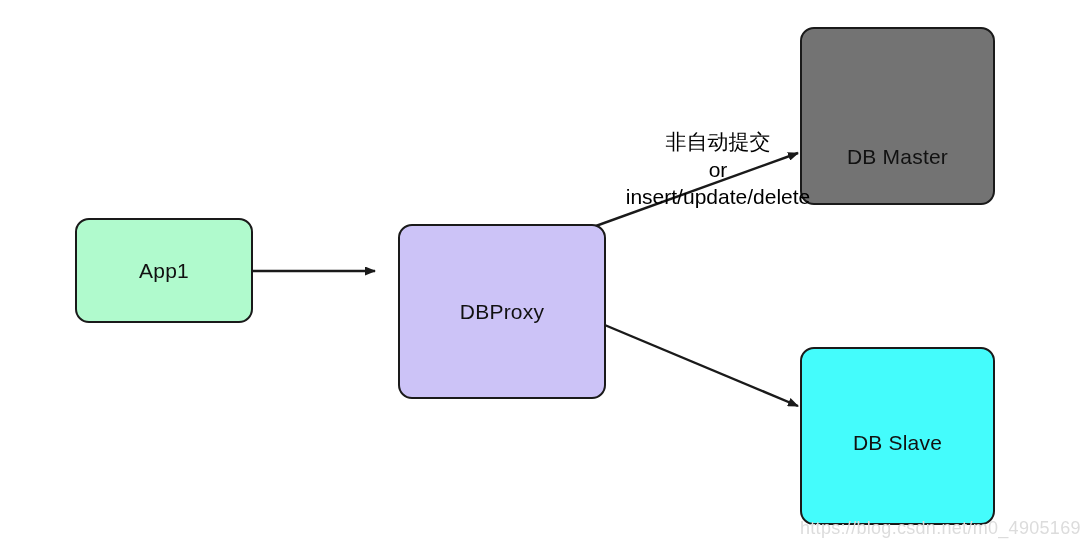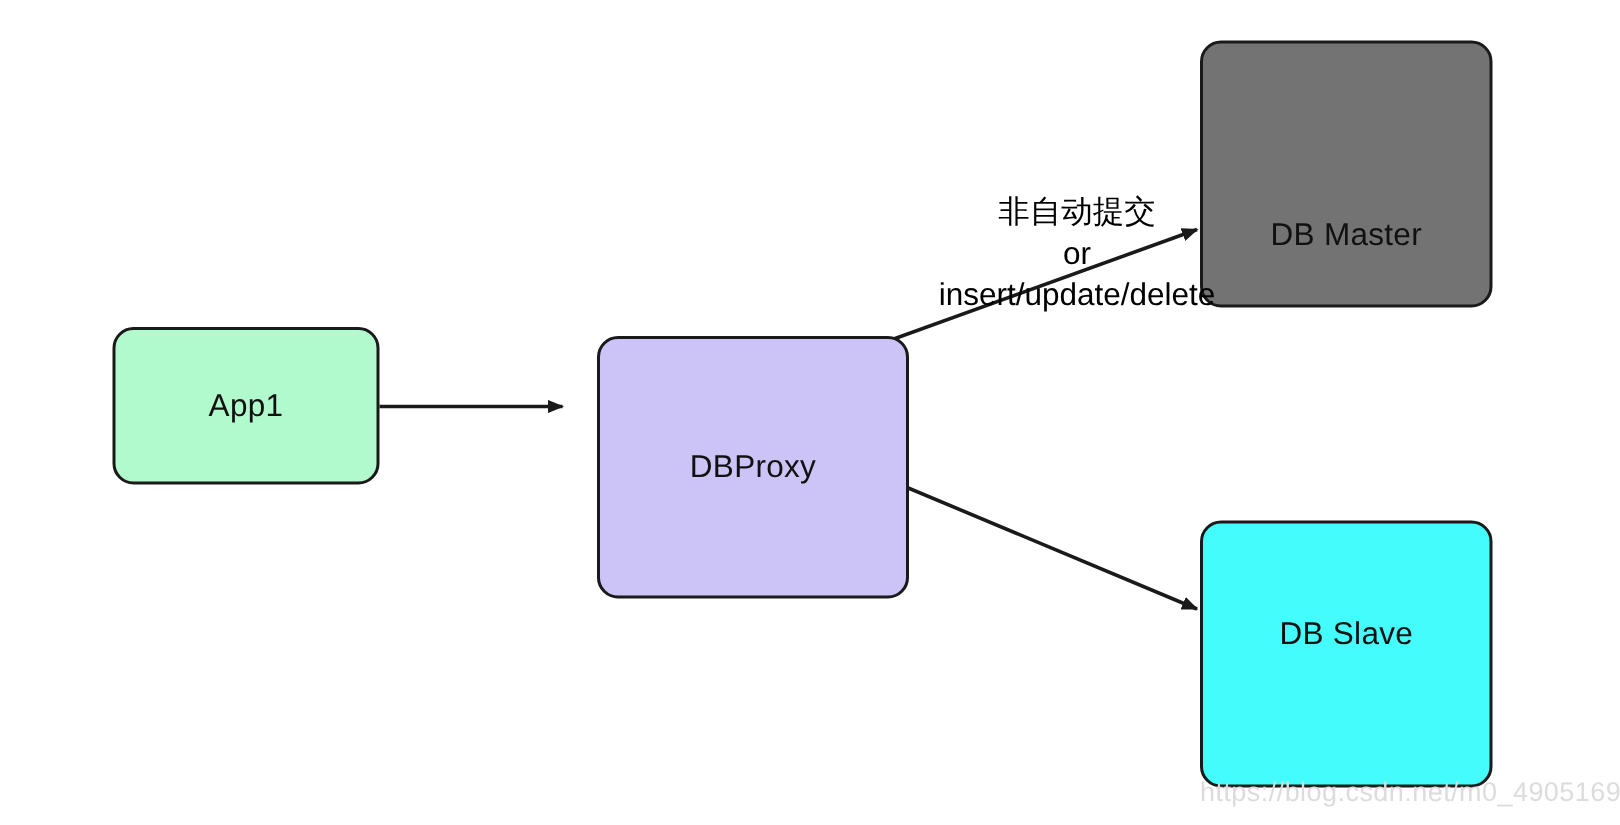--- a/index.html
+++ b/index.html
@@ -54,21 +54,21 @@
     align-items: center;
     padding-top: 82px;
   }
   .node-dbslave {
     left: 800px;
     top: 347px;
     width: 195px;
     height: 178px;
     background: #44fcfc;
     align-items: flex-start;
-    padding-top: 62px;
+    padding-top: 82px;
   }
   .edge-layer {
     position: absolute;
     left: 0;
     top: 0;
     width: 1080px;
     height: 550px;
   }
   .edge-label {
     position: absolute;

